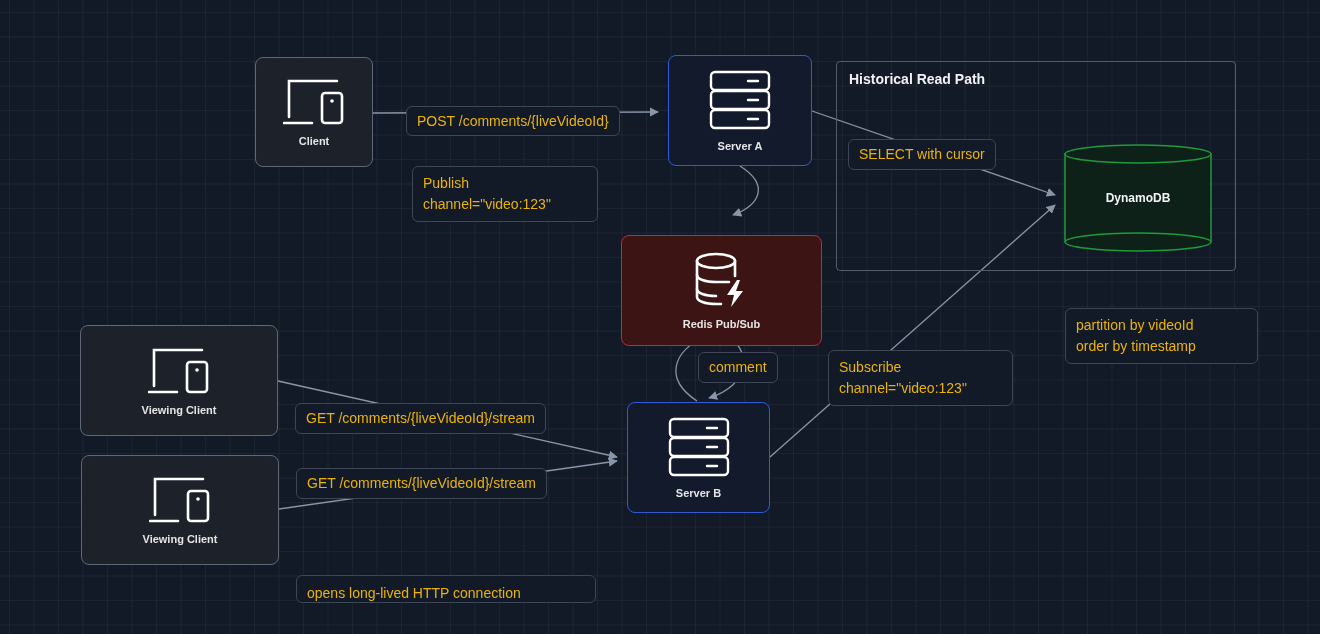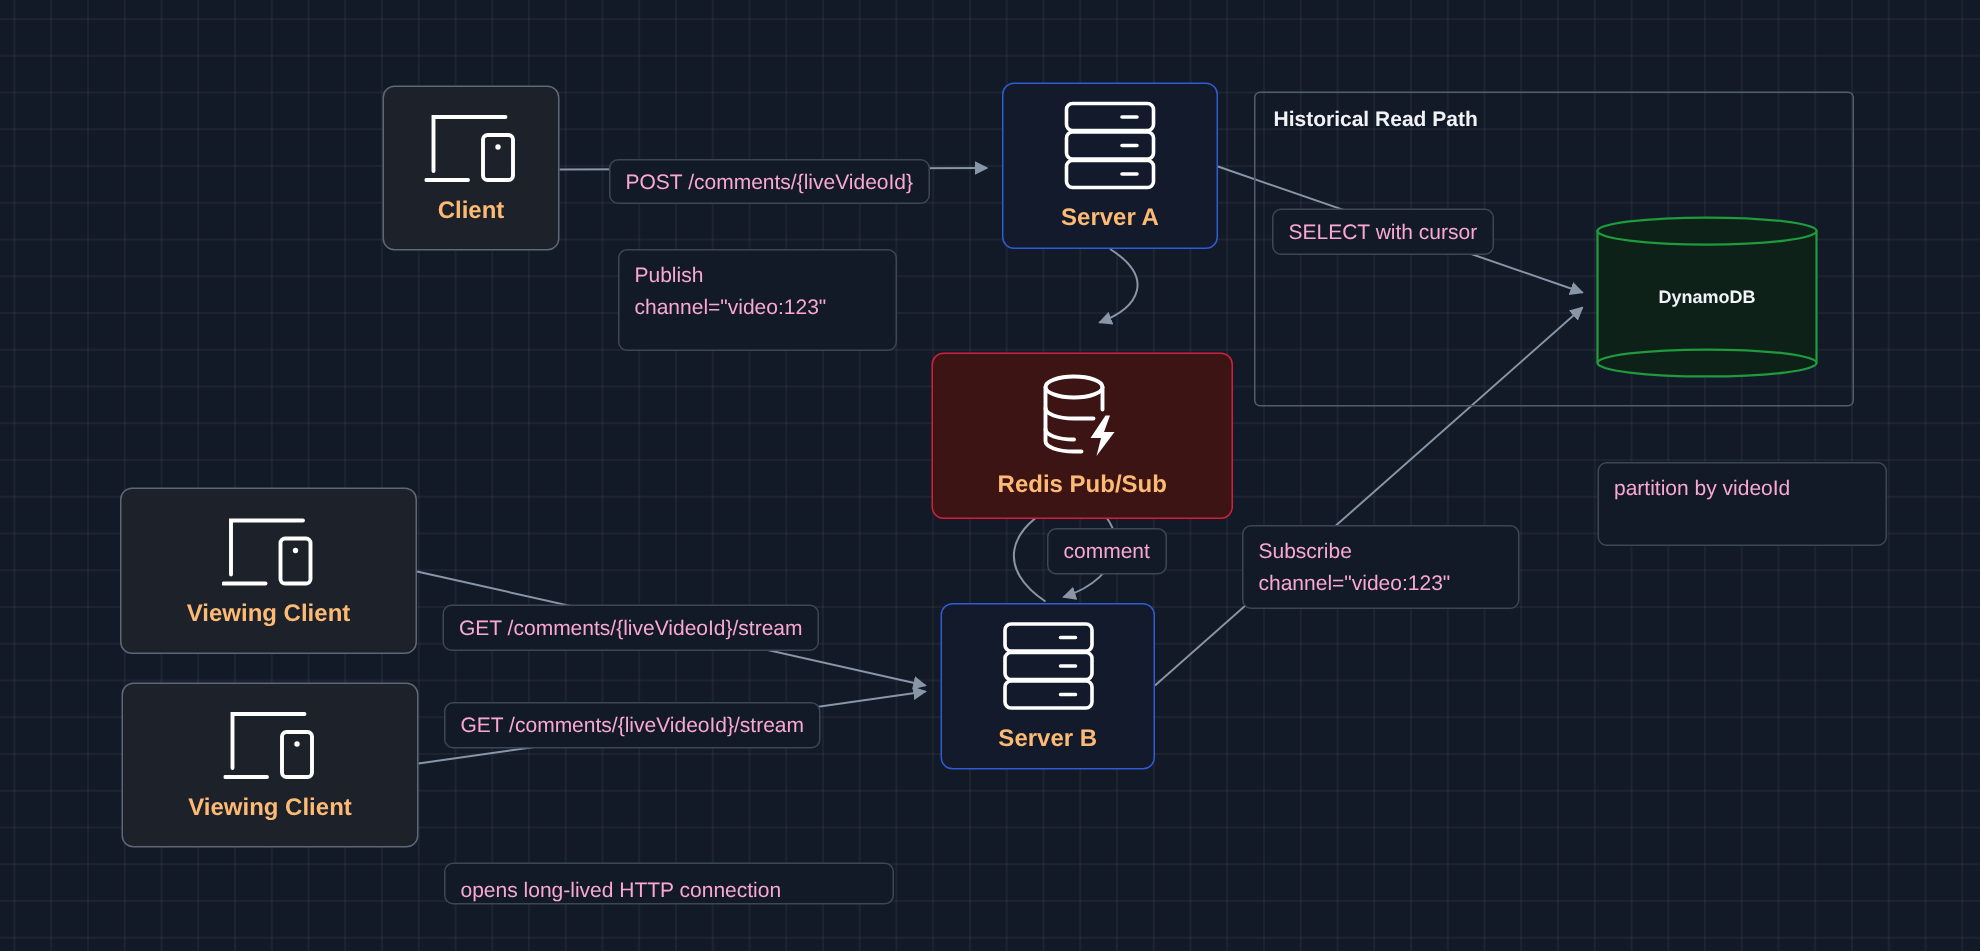--- a/index.html
+++ b/index.html
@@ -12,32 +12,32 @@
     background-size:24.5px 24.5px;
     background-position:9px 12px;
     font-family:"Liberation Sans", sans-serif;
     color:#ffffff;
   }
   #edges { position:absolute; left:0; top:0; width:1320px; height:634px; pointer-events:none; }
   .node {
     position:absolute; box-sizing:border-box; border-radius:8px;
     display:flex; flex-direction:column; align-items:center; justify-content:center;
   }
-  .node .label { font-weight:bold; font-size:16px; color:#fdba74; margin-top:10px; }
+  .node .label { font-weight:bold; font-size:11px; color:#e5e5e5; margin-top:10px; }
   .client { background:#1d2129; border:1.5px solid #5d6775; }
   .server { background:#121a2c; border:1.5px solid #2f5bd3; }
   .redis  { background:#3d1414; border:1.5px solid #d0203e; }
   .group {
     position:absolute; box-sizing:border-box; border:1.5px solid #515c6d; border-radius:4px;
   }
   .group .title { position:absolute; left:12px; top:9px; font-weight:bold; font-size:14px; color:#f0f2f5; }
   .edge-label {
     position:absolute; box-sizing:border-box;
     background:#131a27; border:1px solid #3c4656; border-radius:6px;
-    font-size:14px; color:#f9a8d4; padding:0 10px; line-height:21px;
+    font-size:14px; color:#eab308; padding:0 10px; line-height:21px;
     white-space:nowrap;
   }
   .note { padding:6px 10px; line-height:21px; }
   svg.icon { display:block; }
   .cyl-label { position:absolute; font-weight:bold; font-size:12px; color:#f2f4f8; }
 </style>
 </head>
 <body>
 
 <svg id="edges" viewBox="0 0 1320 634">
@@ -140,35 +140,36 @@
       <path d="M1,46 L29,46"></path>
       <rect x="39" y="16" width="20" height="30" rx="3"></rect>
     </g>
     <circle cx="49" cy="24" r="1.8" fill="#fff"></circle>
   </svg>
   <div class="label">Viewing Client</div>
 </div>
 
 <div class="edge-label" style="left:406px;top:106px;height:30px;line-height:28px;">POST /comments/{liveVideoId}</div>
 
-<div class="edge-label note" style="left:412px;top:166px;width:186px;height:68px;">
+<div class="edge-label note" style="left:412px;top:166px;width:186px;height:56px;">
   <div>Publish</div>
   <div>channel="video:123"</div>
 </div>
 
 <div class="edge-label" style="left:848px;top:139px;height:31px;line-height:29px;">SELECT with cursor</div>
 
 <div class="edge-label" style="left:698px;top:352px;height:31px;line-height:29px;">comment</div>
 
 <div class="edge-label note" style="left:828px;top:350px;width:185px;height:56px;">
   <div>Subscribe</div>
   <div>channel="video:123"</div>
 </div>
 
 <div class="edge-label" style="left:295px;top:403px;height:31px;line-height:29px;">GET /comments/{liveVideoId}/stream</div>
 
 <div class="edge-label" style="left:296px;top:468px;height:31px;line-height:29px;">GET /comments/{liveVideoId}/stream</div>
 
 <div class="edge-label note" style="left:1065px;top:308px;width:193px;height:56px;">
   <div>partition by videoId</div>
+  <div>order by timestamp</div>
 </div>
 
 <div class="edge-label" style="left:296px;top:575px;width:300px;height:28px;line-height:34px;">opens long-lived HTTP connection</div>
 
 </body></html>

